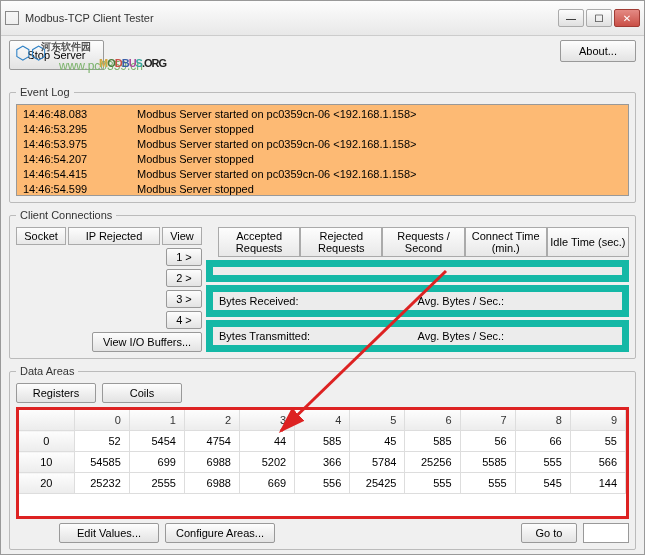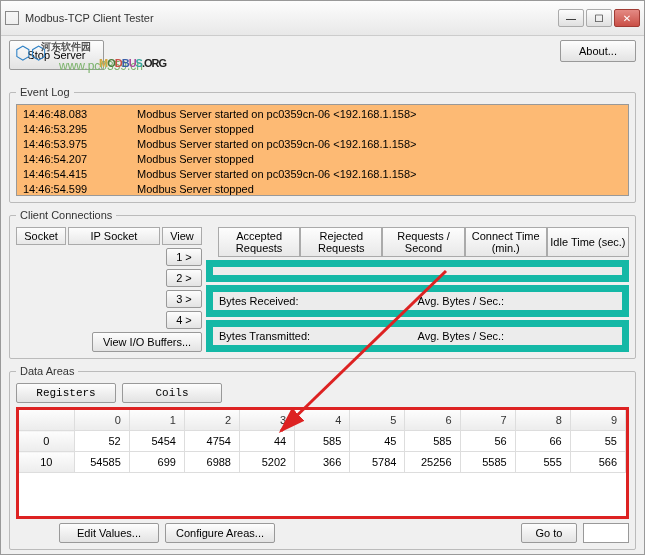--- a/index.html
+++ b/index.html
@@ -39,21 +39,21 @@
 .cc-viewbtns{display:flex; flex-direction:column; gap:3px; align-items:flex-end;}
 .cc-viewbtns .btn{width:36px;}
 
 .cc-right{flex:1; display:flex; flex-direction:column; gap:3px;}
 .stats-hdr{display:flex; gap:0;margin-left:12px;}
 .stats-hdr .scell{flex:1; background:linear-gradient(#fdfdfd,#e8e8e8); border:1px solid #aaa; text-align:center; padding:1px 2px; line-height:12px; display:flex; align-items:center; justify-content:center; height:30px;}
 .sunken{border:7px solid #14b8a6; background:#ececec; padding:3px 6px; display:flex;}
 .sunken .lbl{flex:1;} .sunken .lbl2{flex:1;}
 
 .data-areas .tabs{display:flex; gap:6px; margin-bottom:4px;}
-.data-areas .tabs .btn{width:100px;font-family:Liberation Mono, monospace;}
+.data-areas .tabs .btn{width:80px;}
 .gridwrap{border:3px solid #d22; background:#fff; height:112px; overflow:auto; position:relative;}
 table.grid{border-collapse:collapse; width:100%;}
 table.grid th, table.grid td{border-right:1px solid #ddd; border-bottom:1px solid #ddd; text-align:right; padding:4px 8px; width:54px; font-size:11px;}
 table.grid th{background:linear-gradient(#fdfdfd,#ececec); font-weight:400; color:#333;}
 table.grid th:first-child, table.grid td:first-child{text-align:center; background:linear-gradient(#fdfdfd,#ececec);}
 
 .arrow{position:absolute; left:260px; top:230px; pointer-events:none; z-index:50;}
 
 .bottomrow{display:flex; gap:6px; margin-top:4px;padding-left:43px;}
 .bottomrow .spacer{flex:1;}
@@ -112,21 +112,21 @@
         </div>
       </div>
   </fieldset>
 
   <fieldset>
     <legend>Client Connections</legend>
     <div class="client-conn">
       <div class="cc-left">
         <div class="cc-hdr">
           <div class="hcell sock">Socket</div>
-          <div class="hcell ip">IP Socket</div>
+          <div class="hcell ip">IP Rejected</div>
           <div class="hcell view">View</div>
         </div>
         <div class="cc-viewbtns" id="viewbtns">
             <button class="btn small">1 &gt;</button>
             <button class="btn small">2 &gt;</button>
             <button class="btn small">3 &gt;</button>
             <button class="btn small">4 &gt;</button>
           </div>
         <button class="btn" style="align-self:flex-end;width:110px">View I/O Buffers...</button>
       </div>
@@ -203,20 +203,33 @@
               <td>699</td>
               <td>6988</td>
               <td>5202</td>
               <td>366</td>
               <td>5784</td>
               <td>25256</td>
               <td>5585</td>
               <td>555</td>
               <td>566</td>
             </tr>
+            <tr>
+              <td>20</td>
+              <td>25232</td>
+              <td>2555</td>
+              <td>6988</td>
+              <td>669</td>
+              <td>556</td>
+              <td>25425</td>
+              <td>555</td>
+              <td>555</td>
+              <td>545</td>
+              <td>144</td>
+            </tr>
           </tbody>
         </table>
     </div>
     <div class="bottomrow">
       <button class="btn" style="width:100px">Edit Values...</button>
       <button class="btn" style="width:110px">Configure Areas...</button>
       <div class="spacer"></div>
       <button class="btn" style="width:56px">Go to</button>
       <input class="goto-in" style="">
     </div>

